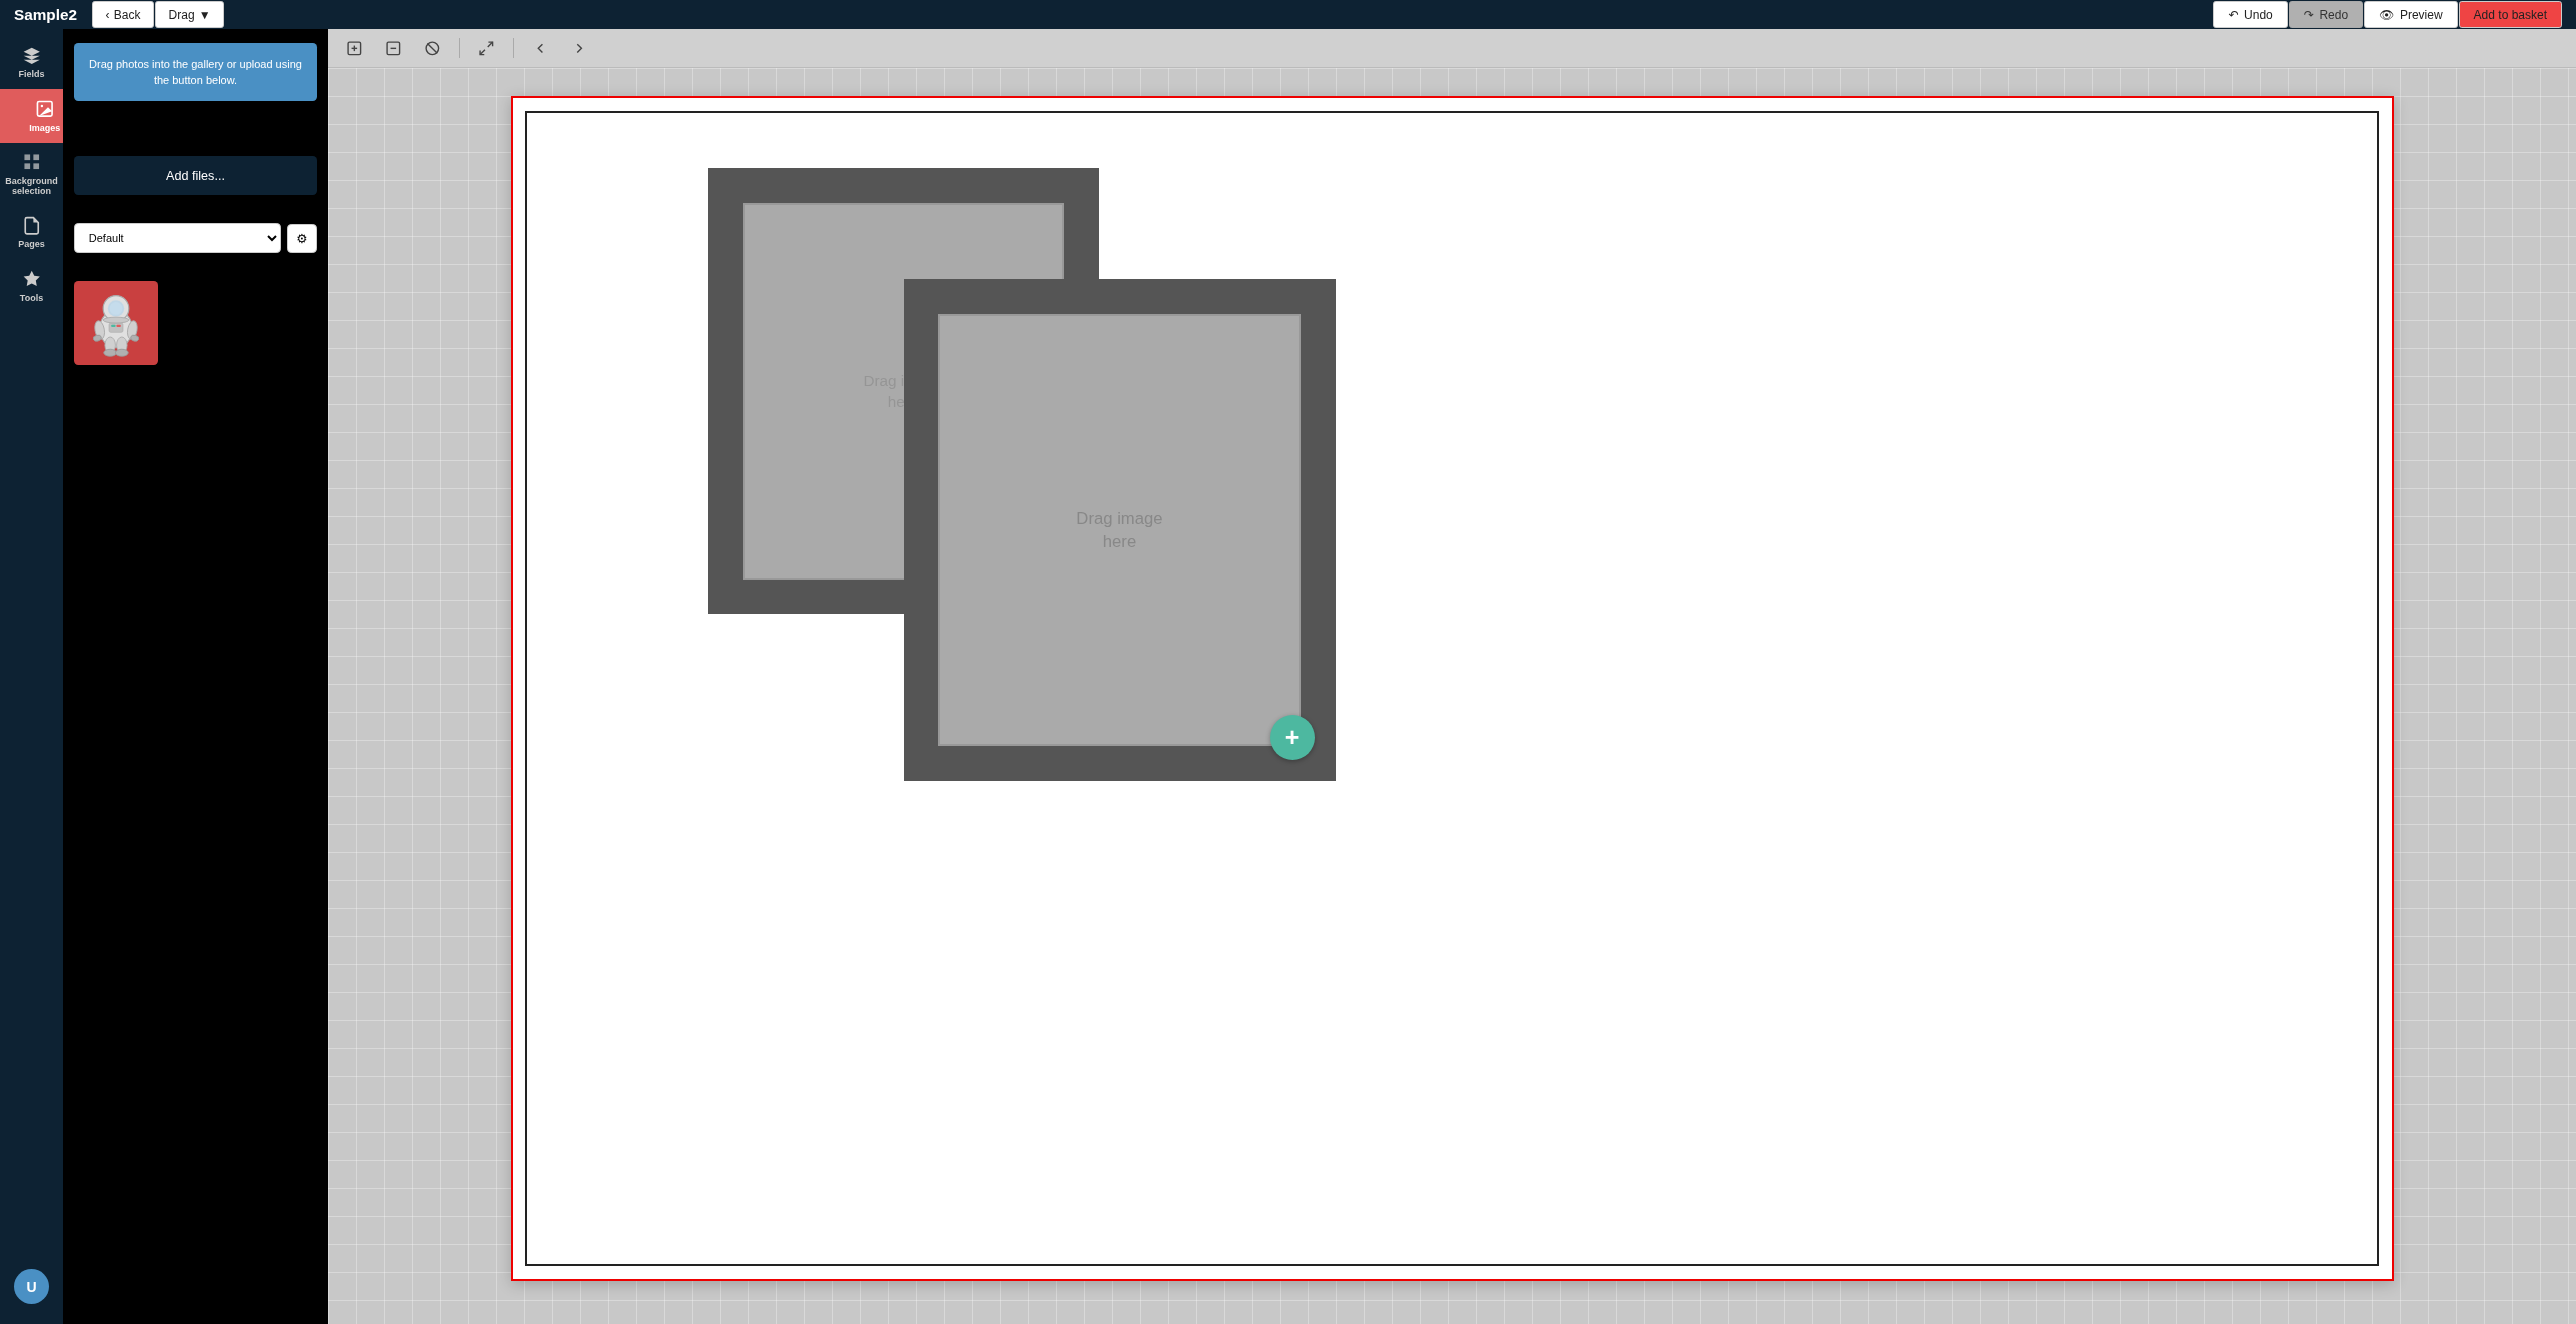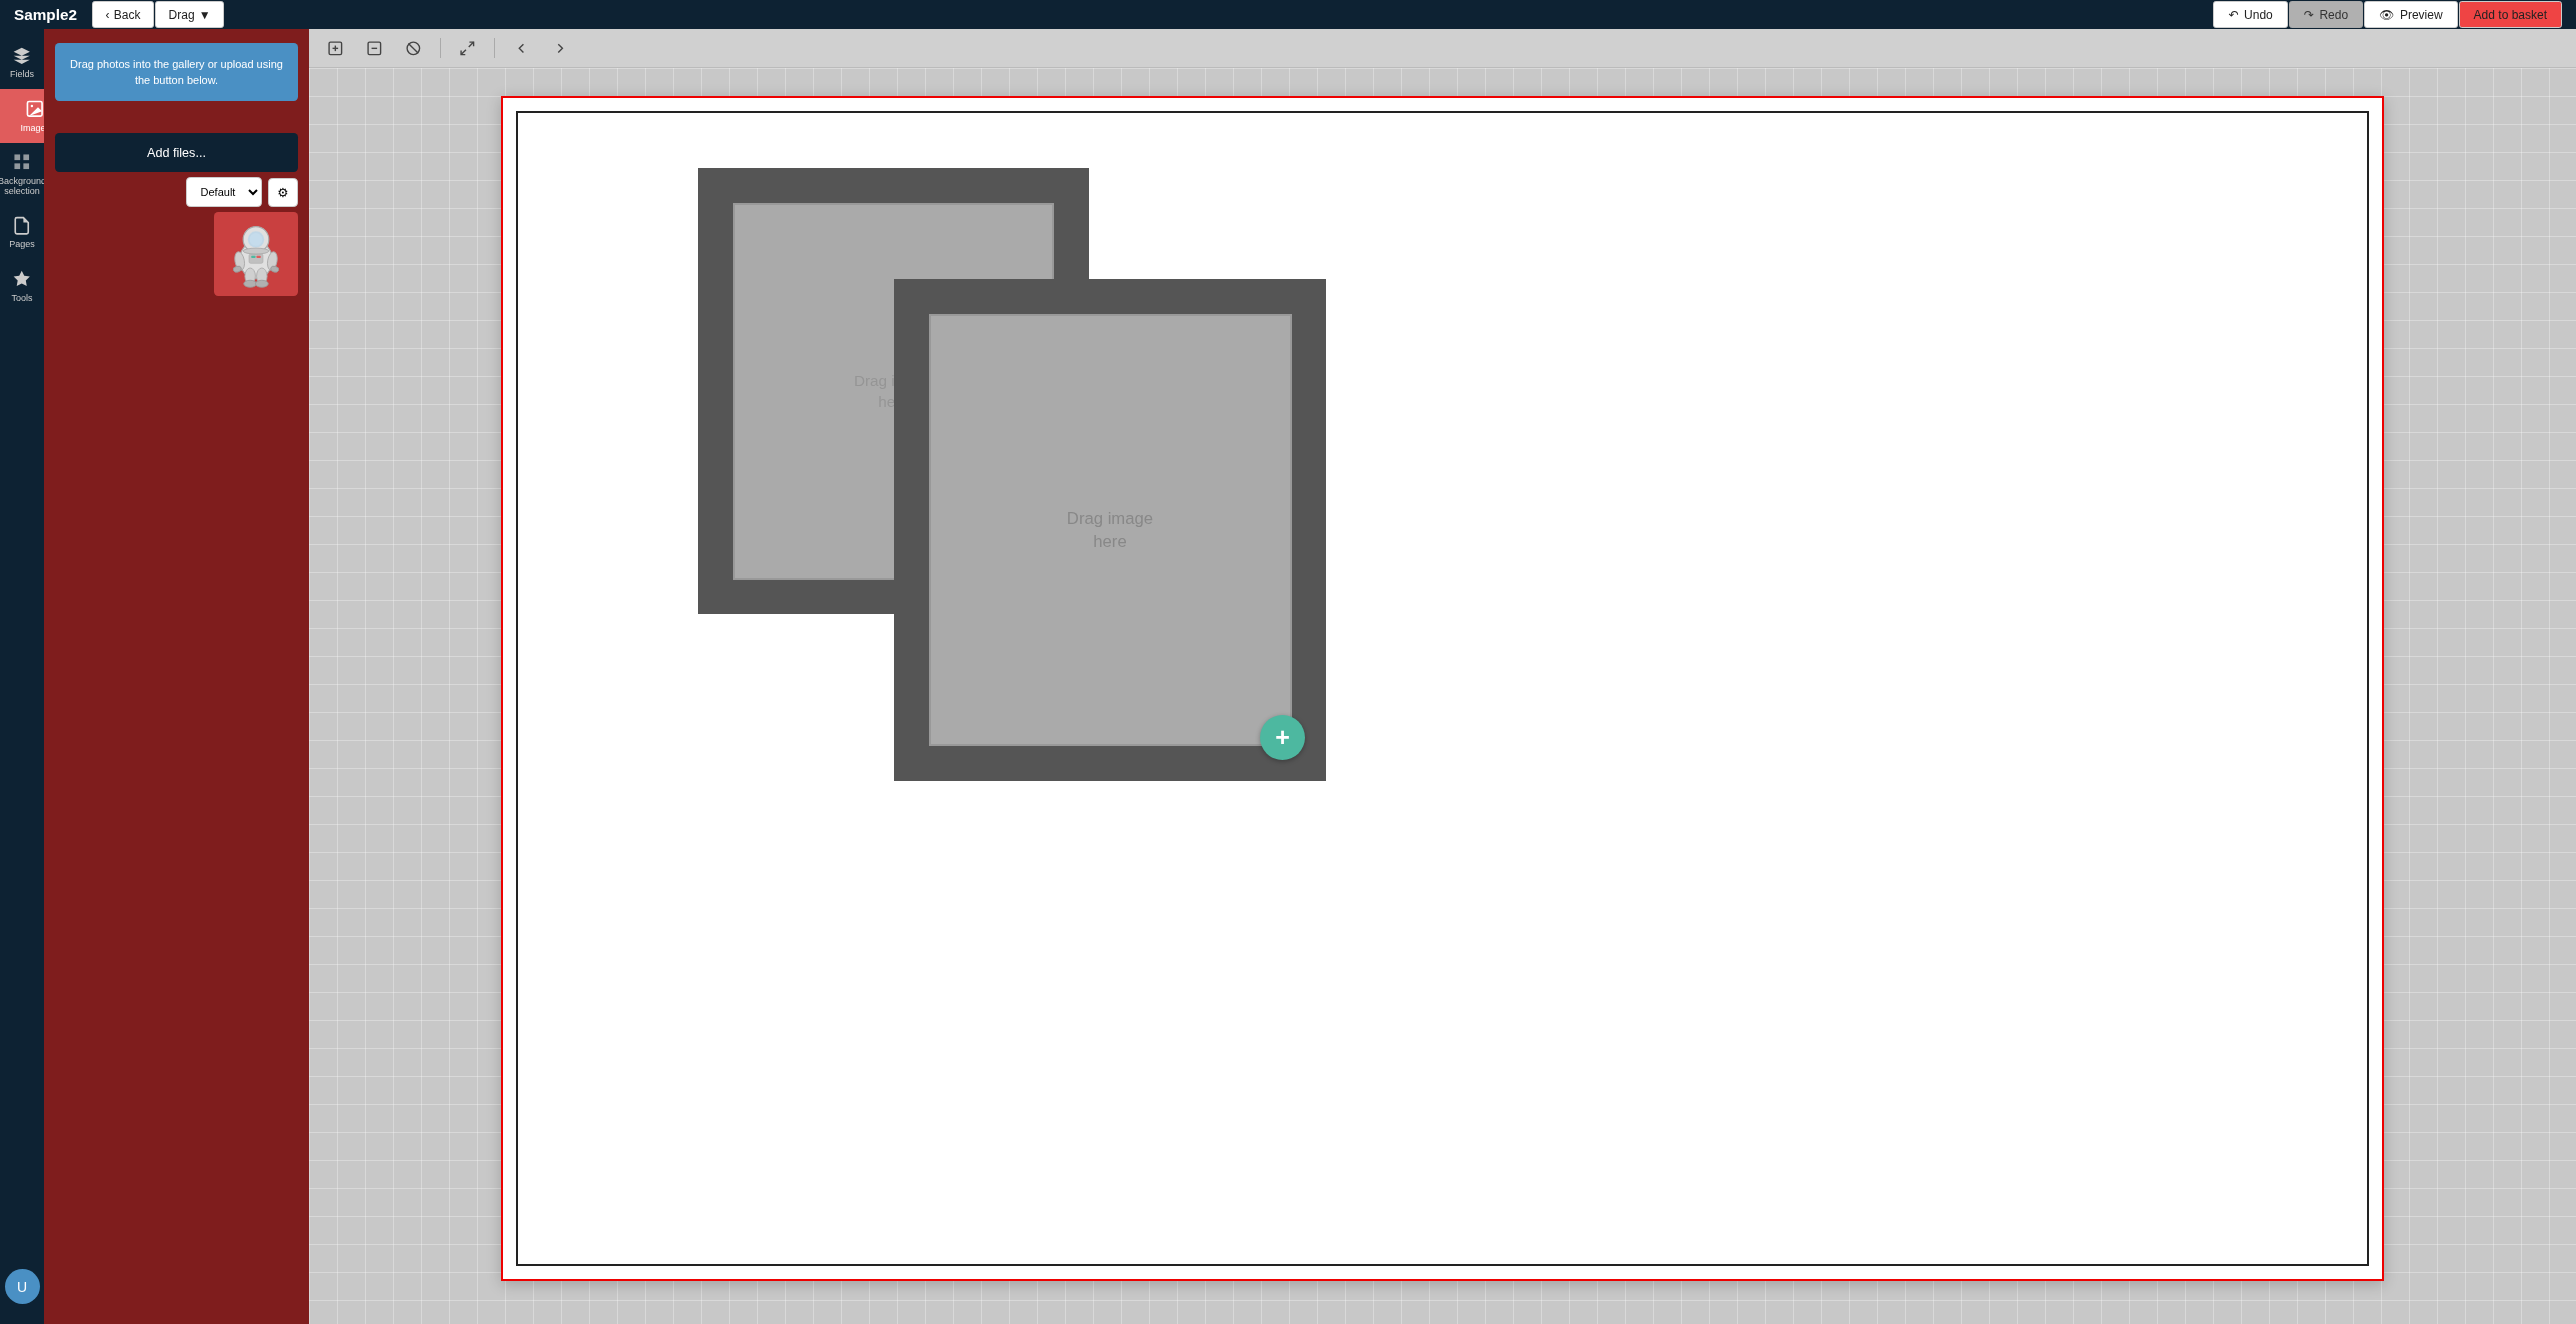--- a/index.html
+++ b/index.html
@@ -82,56 +82,56 @@
 
     
     .main-area {
       display: flex;
       flex: 1;
       overflow: hidden;
     }
 
     
     .sidebar-icons {
-      width: 44px;
+      width: 63px;
       background: #0d2233;
       display: flex;
       flex-direction: column;
       align-items: center;
       padding-top: 7px;
       gap: 0;
       flex-shrink: 0;
+      font-weight: bold;
     }
     .sidebar-icon-item {
       width: 63px;
       padding: 9.8px 5.6px;
       display: flex;
       flex-direction: column;
       align-items: center;
       gap: 4.2px;
       cursor: pointer;
       color: #ccc;
       font-size: 9px;
       text-align: center;
     }
     .sidebar-icon-item.active { background: #e05c5c; color: white; padding-left: 32px; }
     .sidebar-icon-item svg { width: 19.5px; height: 19.5px; fill: currentColor; }
     .sidebar-icon-item .icon-label { font-size: 9px; }
 
     
     .panel {
       width: 265px;
-      background: #7f1d1d;
+      background: #000000;
       padding: 14px 11px;
       display: flex;
       flex-direction: column;
-      gap: 5px;
+      gap: 28px;
       flex-shrink: 0;
       overflow-y: auto;
-      align-items: flex-end;
     }
     .panel-info-box {
       background: #4a90c4;
       border-radius: 4.2px;
       padding: 12.6px 11px;
       color: white;
       font-size: 11px;
       text-align: center;
       line-height: 1.5;
     }

